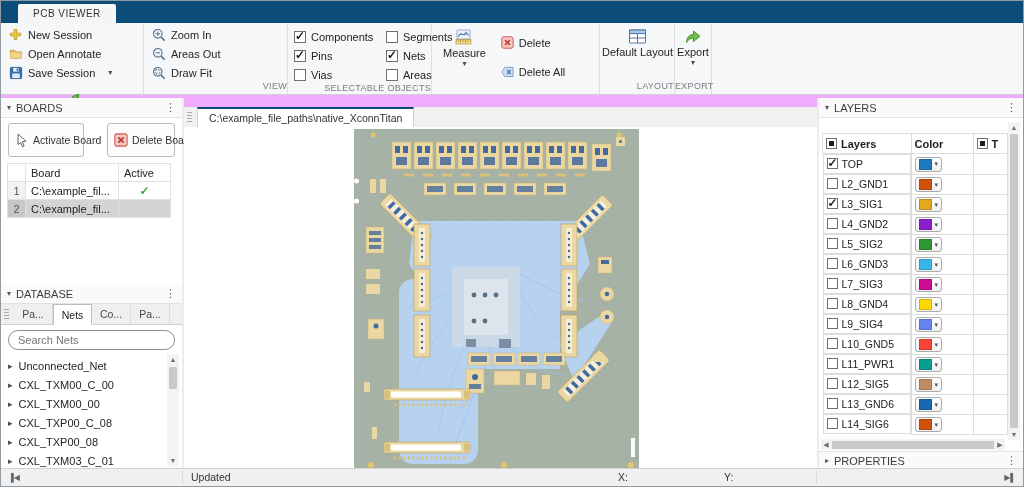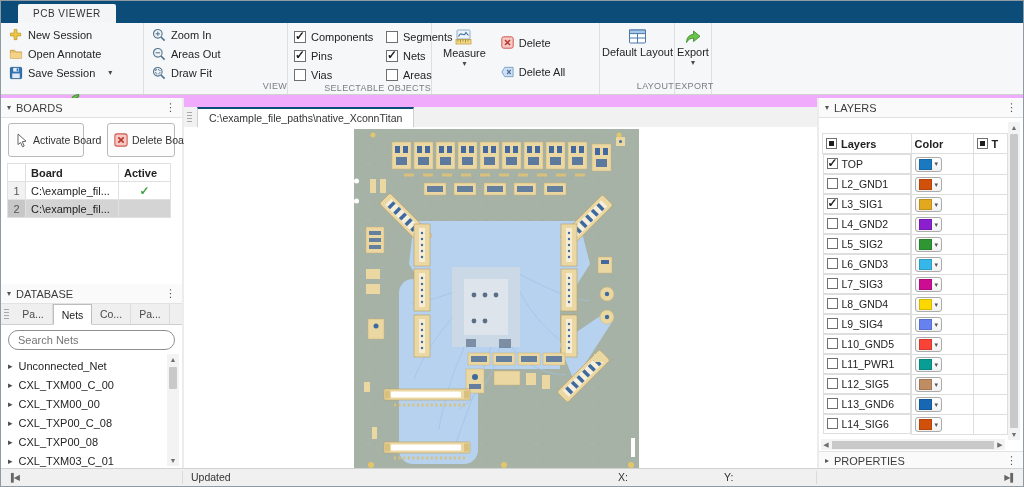--- a/index.html
+++ b/index.html
@@ -34,21 +34,21 @@
       gap:5px;padding:0 6px;font-size:11px;color:#3c3c3c;}
   .tri-collapse{font-size:8px;color:#555;}
   .kebab{margin-left:auto;color:#555;font-size:11px;letter-spacing:0;}
   .left-panel{position:absolute;left:0;top:97px;width:181px;bottom:17px;background:#fff;border-right:2px solid #ececec;}
   .boards-sec{position:absolute;left:0;top:0;right:0;height:186px;}
   .board-btnrow{display:flex;justify-content:space-between;padding:5px 7px 4px 7px;}
   .panel-btn{display:flex;align-items:center;gap:4px;border:1px solid #b9b9b9;border-radius:3px;background:#fcfcfc;
       font-size:10.5px;line-height:1.15;padding:2px 6px;height:28px;color:#333;}
   table.grid{border-collapse:collapse;font-size:11px;margin:2px 0 0 6px;}
   table.grid th,table.grid td{border:1px solid #e0e0e0;padding:1px 5px;height:18px;box-sizing:border-box;}
-  table.grid th{text-align:left;font-weight:bold;background:#fff;}
+  table.grid th{text-align:left;font-weight:normal;background:#fff;}
   .rownum{background:#f2f2f2;width:18px;text-align:center;color:#555;}
   .bpath{width:93px;white-space:nowrap;overflow:hidden;}
   .bactive{width:52px;text-align:center;margin-top:32px;}
   tr.selected td{background:#d4d4d4;}
   tr.selected td.rownum{background:#c7c7c7;}
   .gcheck{color:#3fa142;font-weight:bold;font-size:12px;}
   .db-sec{position:absolute;left:0;top:186px;right:0;bottom:0;display:flex;flex-direction:column;}
   .db-tabs{display:flex;align-items:stretch;background:#efefef;border-bottom:1px solid #cfcfcf;height:20px;padding-left:13px;position:relative;}
   .grip{position:absolute;left:3px;top:5px;width:5px;height:11px;
       background:repeating-linear-gradient(#a9a9a9 0 1px,transparent 1px 3px);}

